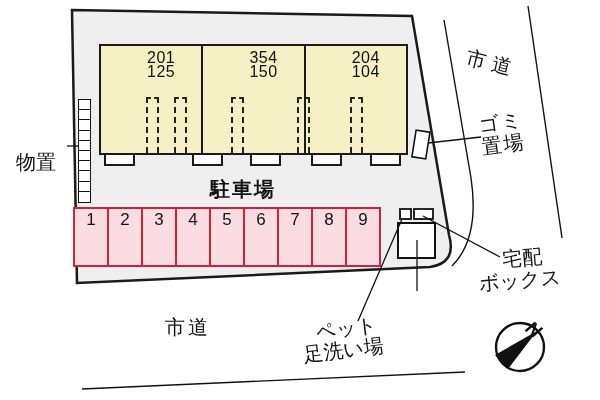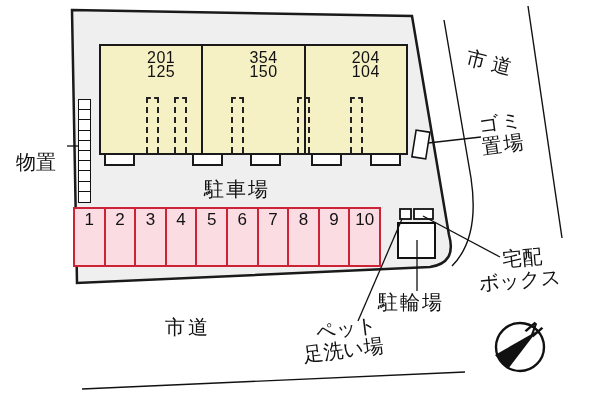--- a/index.html
+++ b/index.html
@@ -44,21 +44,21 @@
   .parking {
     position:absolute; left:73px; top:207px; width:308px; height:60px;
     background:#fbdce3; border:2px solid #cc2436; display:flex;
   }
   .space { flex:1; font-size:17px; text-align:center; padding-top:1px; }
   .space + .space { border-left:2px solid #cc2436; }
 
   
   .lbl { position:absolute; font-size:20px; white-space:pre; line-height:22px; }
   .lbl-storage   { left:16px;  top:132px;margin-top:19px; }
-  .lbl-parking   { left:204px; top:178px; letter-spacing:2px; }
+  .lbl-parking   { left:210px; top:178px; letter-spacing:2px;font-weight:bold; }
   .lbl-road-r    { left:466px; top:52px;  letter-spacing:6px; transform:rotate(14deg); }
   .lbl-garbage   { left:480px; top:111px; letter-spacing:2px; transform:rotate(-8deg); }
   .lbl-delivery  { left:478px; top:247px; transform:rotate(-5deg); }
   .lbl-delivery .l1 { display:block; padding-left:25px; }
   .lbl-bicycle   { left:378px; top:291px; letter-spacing:2px; }
   .lbl-pet       { left:302px; top:319px; line-height:21px; transform:rotate(-7deg); }
   .lbl-pet .l1   { display:block; padding-left:15px; }
   .lbl-road-b    { left:165px; top:316px; letter-spacing:3px; }
 </style>
 </head>
@@ -134,25 +134,23 @@
   <div class="parking">
     <div class="space">1</div>
     <div class="space">2</div>
     <div class="space">3</div>
     <div class="space">4</div>
     <div class="space">5</div>
     <div class="space">6</div>
     <div class="space">7</div>
     <div class="space">8</div>
     <div class="space">9</div>
-    <div class="space">10</div>
   </div>
 
   <div class="lbl lbl-storage">物置</div>
   <div class="lbl lbl-parking">駐車場</div>
   <div class="lbl lbl-road-r">市道</div>
   <div class="lbl lbl-garbage"><span class="l1" style="display:block">ゴミ</span><span>置場</span></div>
   <div class="lbl lbl-delivery"><span class="l1">宅配</span><span>ボックス</span></div>
-  <div class="lbl lbl-bicycle">駐輪場</div>
   <div class="lbl lbl-pet"><span class="l1">ペット</span><span>足洗い場</span></div>
   <div class="lbl lbl-road-b">市道</div>
 
 </div>
 
 </body></html>

